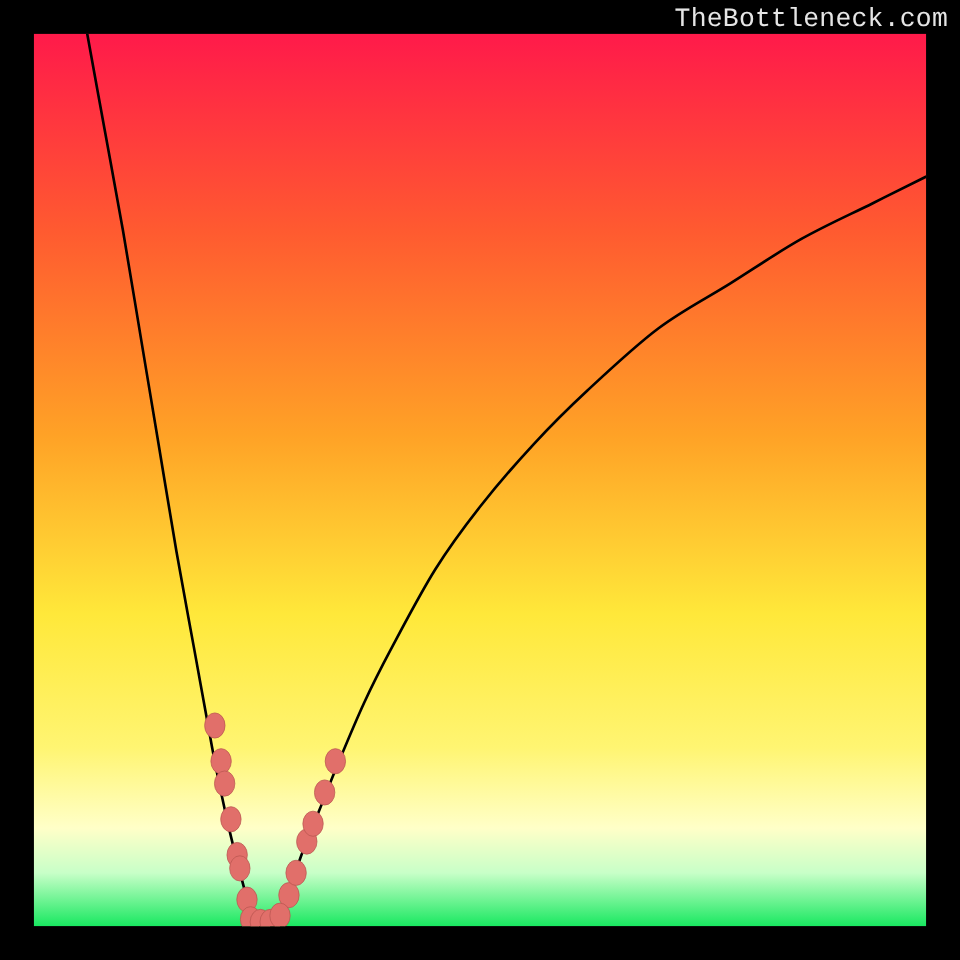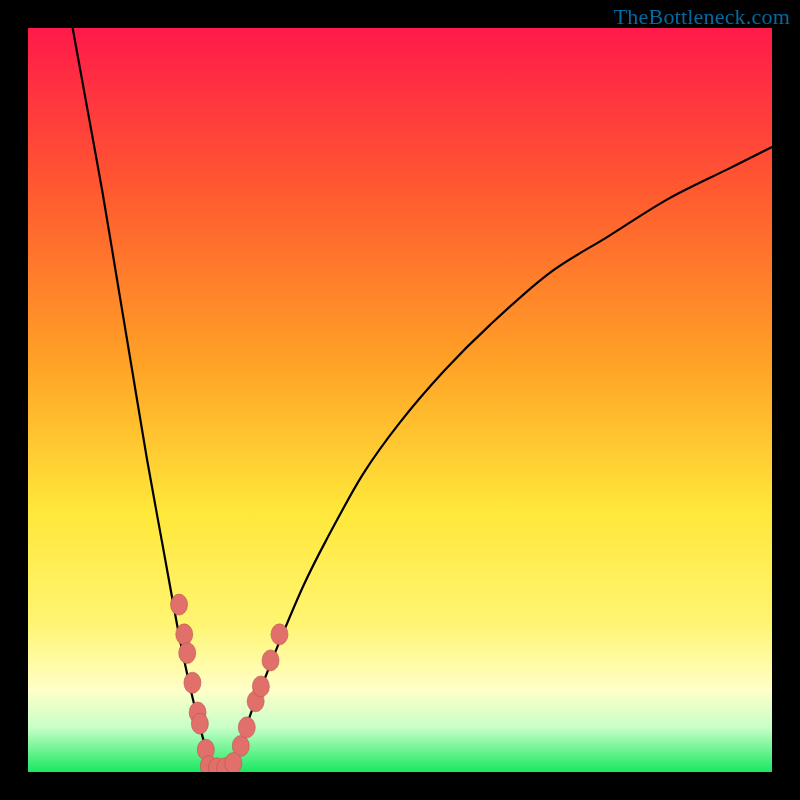--- a/index.html
+++ b/index.html
@@ -23,24 +23,24 @@
     top: 28px;
     left: 28px;
     width: 744px;
     height: 744px;
     overflow: hidden;
   }
   .watermark {
     position: absolute;
     top: 4px;
     right: 10px;
-    color: #0369a1;
+    color: #e5e5e5;
     font-size: 22px;
     font-weight: 500;
-    font-family: Liberation Serif, serif;
+    font-family: Liberation Mono, monospace;
     letter-spacing: 0.2px;
   }
 </style>
 </head>
 <body>
 
 <div class="frame">
   <div class="watermark">TheBottleneck.com</div>
   <div class="plot">
     <svg id="chart-svg" width="744" height="744" viewBox="0 0 744 744" preserveAspectRatio="none">

